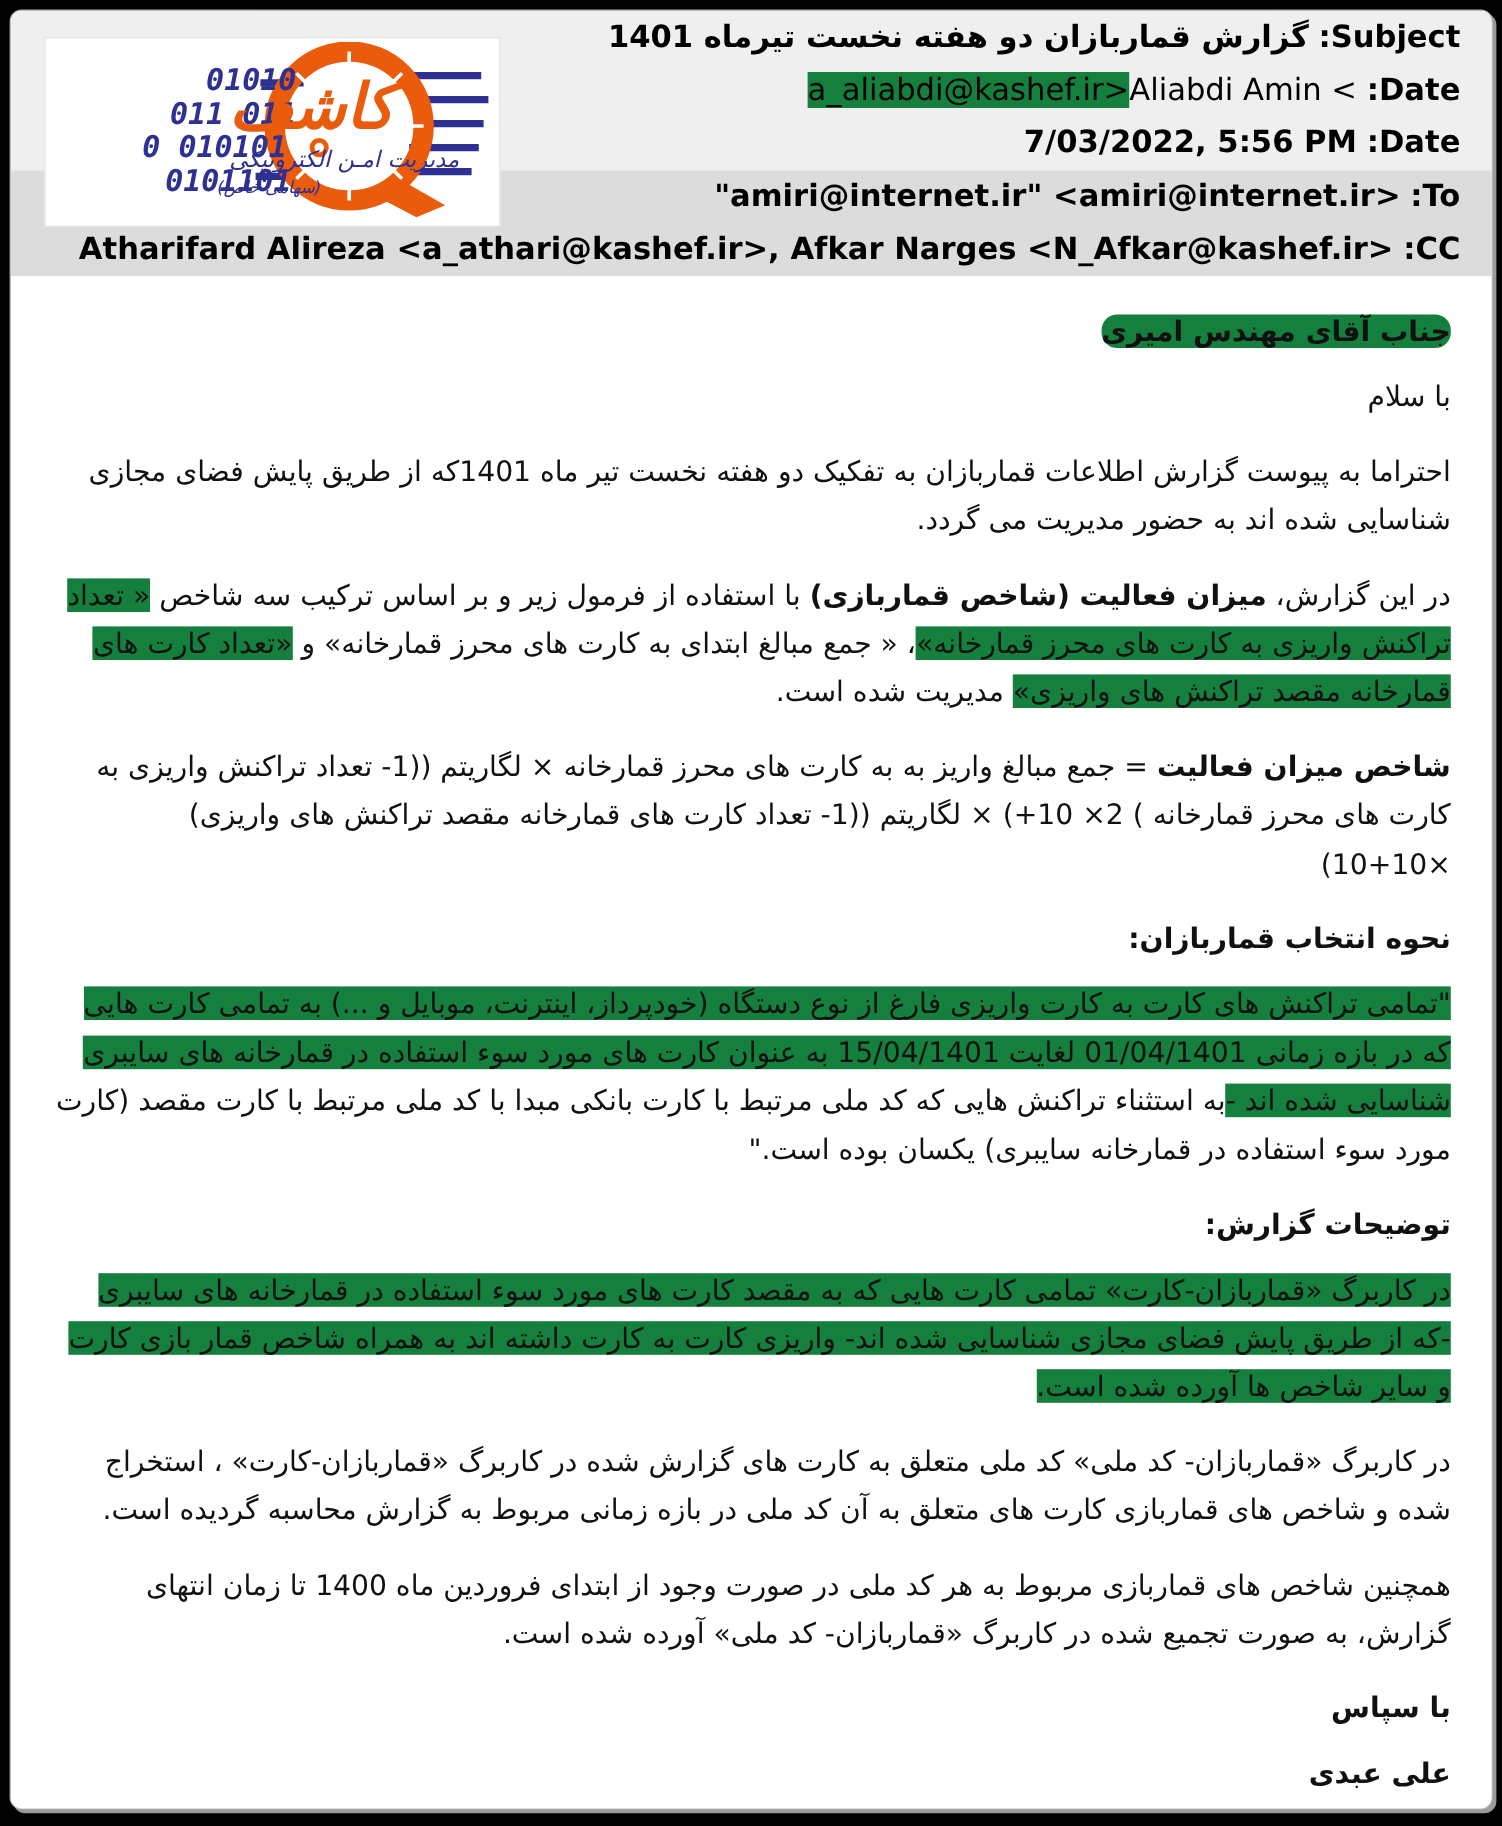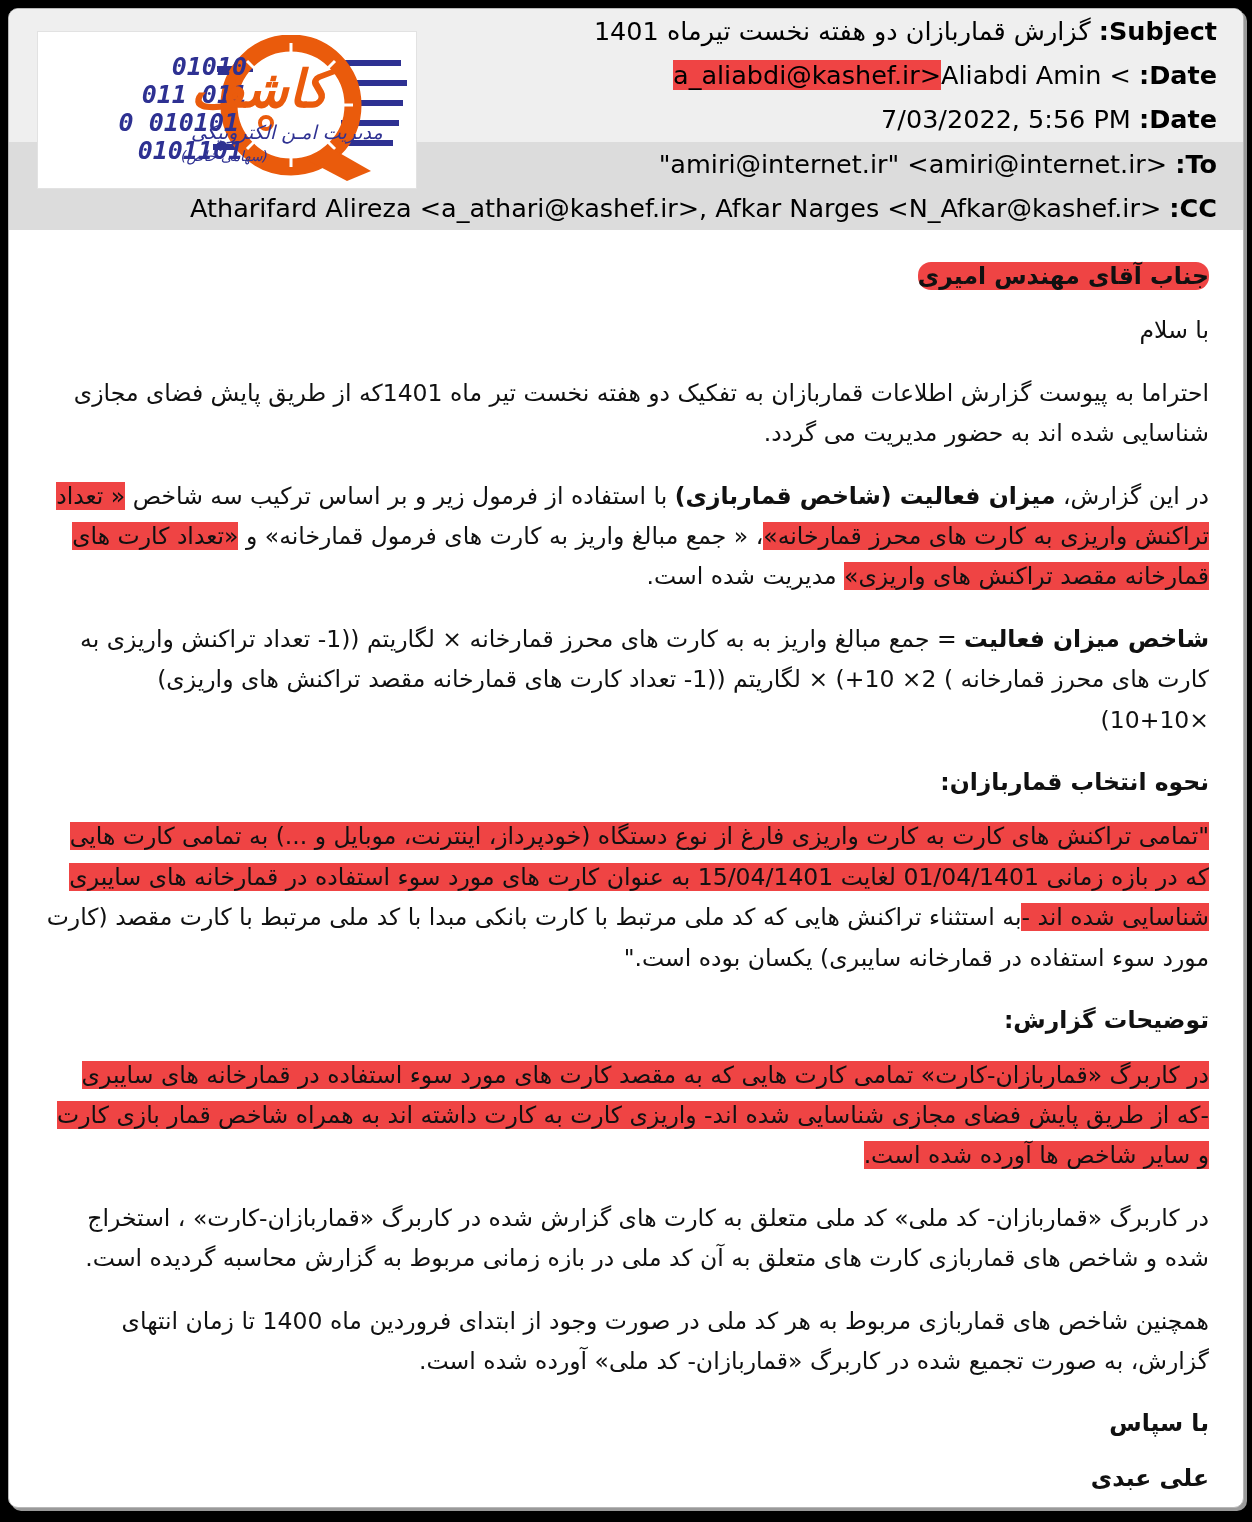--- a/index.html
+++ b/index.html
@@ -52,21 +52,21 @@
     line-height: 1.42;
     color: #000;
     text-align: right;
     word-wrap: break-word;
   }
   .hdr-label {
     font-weight: bold;
     unicode-bidi: isolate;
   }
   .hdr-val {
-    font-weight: normal;
+    font-weight: bold;
     unicode-bidi: isolate;
   }
   .ltr { direction: ltr; unicode-bidi: isolate; }
 
   .logo-box {
     position: absolute;
     left: 28px;
     top: 22px;
     width: 380px;
     height: 158px;
@@ -86,21 +86,21 @@
     padding: 26px 34px 10px 34px;
     font-size: 23.5px;
     line-height: 1.72;
     color: #111;
   }
   .body p {
     margin: 0 0 22px 0;
   }
   .p-tight { margin-bottom: 14px !important; }
   .hl {
-    background: #ef4444;
+    background: #15803d;
     box-decoration-break: clone;
     -webkit-box-decoration-break: clone;
   }
   .b { font-weight: bold; border-radius: 13px; }
 </style>
 </head>
 <body>
 
 <div class="page">
   <div class="sheet">
@@ -190,21 +190,21 @@
 
       <p class="p-tight">
         <span class="hl b">جناب آقای مهندس امیری</span>
       </p>
 
       <p>با سلام</p>
 
       <p>احتراما به پیوست گزارش اطلاعات قماربازان به تفکیک دو هفته نخست تیر ماه 1401که از طریق پایش فضای مجازی شناسایی شده اند به حضور مدیریت می گردد.</p>
 
       <p>
-        <span>در این گزارش، </span><span class="b">میزان فعالیت (شاخص قماربازی)</span><span> با استفاده از فرمول زیر و بر اساس ترکیب سه شاخص </span><span class="hl">« تعداد تراکنش واریزی به کارت های محرز قمارخانه»</span><span>، « جمع مبالغ واریز به کارت های فرمول قمارخانه» و </span><span class="hl">«تعداد کارت های قمارخانه مقصد تراکنش های واریزی»</span><span> مدیریت شده است.</span>
+        <span>در این گزارش، </span><span class="b">میزان فعالیت (شاخص قماربازی)</span><span> با استفاده از فرمول زیر و بر اساس ترکیب سه شاخص </span><span class="hl">« تعداد تراکنش واریزی به کارت های محرز قمارخانه»</span><span>، « جمع مبالغ ابتدای به کارت های محرز قمارخانه» و </span><span class="hl">«تعداد کارت های قمارخانه مقصد تراکنش های واریزی»</span><span> مدیریت شده است.</span>
       </p>
 
       <p>
         <span class="b">شاخص میزان فعالیت</span><span> = جمع مبالغ واریز به به کارت های محرز قمارخانه × لگاریتم ((1- تعداد تراکنش واریزی به کارت های محرز قمارخانه ) 2× 10+) × لگاریتم ((1- تعداد کارت های قمارخانه مقصد تراکنش های واریزی) ×10+10)</span>
       </p>
 
       <p class="p-tight">
         <span class="b">نحوه انتخاب قماربازان:</span>
       </p>
 

